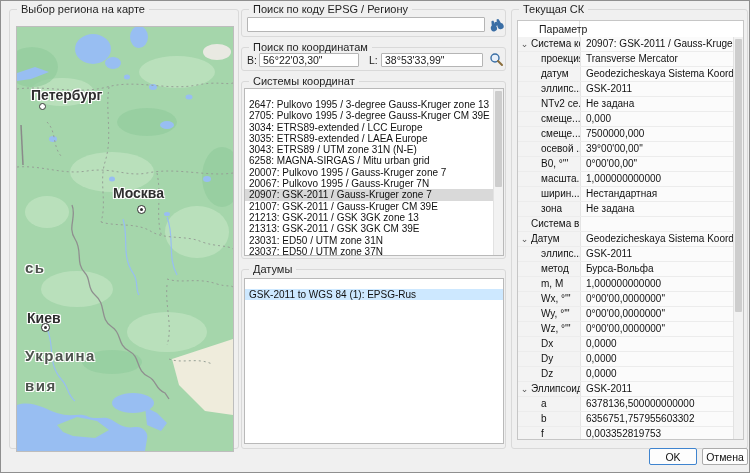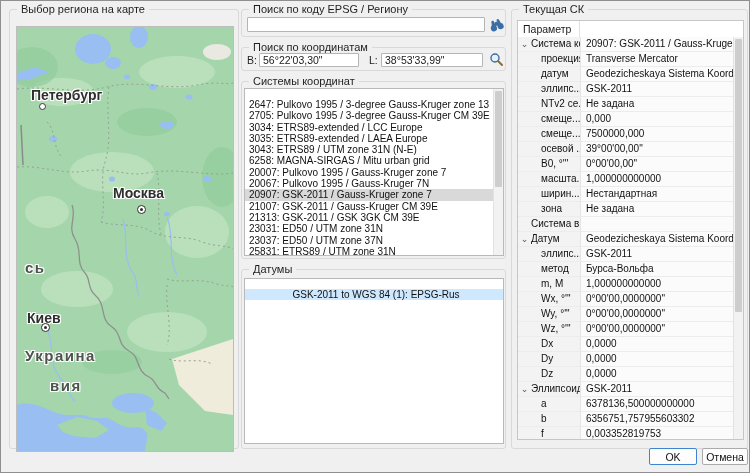--- a/index.html
+++ b/index.html
@@ -30,21 +30,21 @@
   .list-inner{position:absolute;left:0;top:1px;right:10px;bottom:0;margin-top:9px;}
   .list-item{height:11.3px;line-height:11.3px;font-size:10px;padding-left:4px;white-space:nowrap;overflow:hidden;color:#111;}
   .list-item.sel-gray{background:#d9d9d9;}
   .list-item.sel-blue{background:#cde8ff;}
   .vscroll{position:absolute;top:0;right:0;width:10px;bottom:0;background:#f2f2f2;border-left:1px solid #e2e2e2;box-sizing:border-box;}
   .vthumb{position:absolute;left:1px;right:1px;background:#cdcdcd;border-radius:1px;}
 
   
   #cs-table{position:absolute;left:5px;top:10px;width:227px;height:420px;border:1px solid #c6c6c6;background:#fff;box-sizing:border-box;overflow:hidden;}
   #cs-head{display:flex;height:16px;line-height:16px;background:#fff;border-bottom:1px solid #e0e0e0;font-size:10.5px;color:#1a1a1a;}
-  #cs-head .h-param{width:62px;padding-left:5px;box-sizing:border-box;border-right:1px solid #e0e0e0;}
+  #cs-head .h-param{width:62px;padding-left:21px;box-sizing:border-box;border-right:1px solid #e0e0e0;}
   #cs-head .h-value{flex:1;padding-left:5px;}
   #cs-rows{position:absolute;left:0;top:16px;right:10px;bottom:0;}
   .cs-row{display:flex;height:14px;line-height:14px;font-size:10px;border-bottom:1px solid #ececec;background:#fbfbfb;}
   .cs-gutter{width:13px;text-align:center;color:#555;font-size:9px;flex:none;}
   .cs-param{width:49px;flex:none;white-space:nowrap;overflow:hidden;color:#111;background:#f3f3f3;margin-left:-13px;padding-left:13px;box-sizing:content-box;}
   .cs-row .cs-gutter{position:relative;z-index:1;background:#f3f3f3;}
   .cs-row.lvl1 .cs-param{padding-left:23px;width:39px;}
   .cs-value{flex:1;padding-left:5px;white-space:nowrap;overflow:hidden;color:#111;border-left:1px solid #e4e4e4;}
 
   
@@ -118,21 +118,21 @@
         </g>
         <path d="M55,178 C60,190 50,200 58,212 C66,224 58,236 68,246 C74,252 70,262 78,268 C90,278 82,292 95,300 C105,306 100,318 112,324 C124,330 118,344 132,350 C140,354 138,362 148,366 L152,372" stroke="#8f8f8f" stroke-width="1.3" fill="none"></path>
         <path d="M4,98 L6,138" stroke="#8a8a8a" stroke-width="1.5"></path>
       </svg>
       <div id="map-labels">
           <div class="maplabel city" style="left: 14px; top: 60px;">Петербург</div>
           <div class="maplabel city" style="left: 96px; top: 158px;">Москва</div>
           <div class="maplabel country" style="left: 8px; top: 232px;">сь</div>
           <div class="maplabel city" style="left: 10px; top: 283px;">Киев</div>
           <div class="maplabel country" style="left: 8px; top: 320px;">Украина</div>
-          <div class="maplabel country" style="left: 8px; top: 350px; margin-left: 25px;">вия</div>
+          <div class="maplabel country" style="left: 8px; top: 350px;">вия</div>
           <div class="marker-ring" style="left: 22px; top: 76px;"></div>
           <div class="marker-target" style="left: 120px; top: 178px;"></div>
           <div class="marker-target" style="left: 24px; top: 296px;"></div>
         </div>
     </div>
   </div>
 
   <div class="groupbox" style="left:240px;top:8px;width:265px;height:28px;">
     <span class="gb-title">Поиск по коду EPSG / Региону</span>
     <input class="txt" style="left: 5px; top: 7px; width: 238px; height: 15px;" value="">
@@ -179,36 +179,37 @@
     <div class="list-item"><span>6258: MAGNA-SIRGAS / Mitu urban grid</span></div>
 
     <div class="list-item"><span>20007: Pulkovo 1995 / Gauss-Kruger zone 7</span></div>
 
     <div class="list-item"><span>20067: Pulkovo 1995 / Gauss-Kruger 7N</span></div>
 
     <div class="list-item sel-gray"><span>20907: GSK-2011 / Gauss-Kruger zone 7</span></div>
 
     <div class="list-item"><span>21007: GSK-2011 / Gauss-Kruger CM 39E</span></div>
 
+    <div class="list-item"><span>21213: GSK-2011 / GSK 3GK zone 13</span></div>
 
     <div class="list-item"><span>21313: GSK-2011 / GSK 3GK CM 39E</span></div>
 
     <div class="list-item"><span>23031: ED50 / UTM zone 31N</span></div>
 
     <div class="list-item"><span>23037: ED50 / UTM zone 37N</span></div>
 
     <div class="list-item"><span>25831: ETRS89 / UTM zone 31N</span></div>
   </div>
       <div class="vscroll">
         <div class="vthumb" style="top:2px;height:58%;"></div>
       </div>
     </div>
   </div>
 
-  <div class="groupbox" style="left:240px;top:268px;width:265px;height:180px;text-align:center;">
+  <div class="groupbox" style="left:240px;top:268px;width:265px;height:180px;">
     <span class="gb-title">Датумы</span>
     <div class="listbox" style="left:2px;top:8px;width:260px;height:166px;">
       <div class="list-inner" style="right:0;">
     <div class="list-item sel-blue"><span>GSK-2011 to WGS 84 (1): EPSG-Rus</span></div>
   </div>
     </div>
   </div>
 
   <div class="groupbox" style="left:510px;top:8px;width:237px;height:440px;">
     <span class="gb-title">Текущая СК</span>

